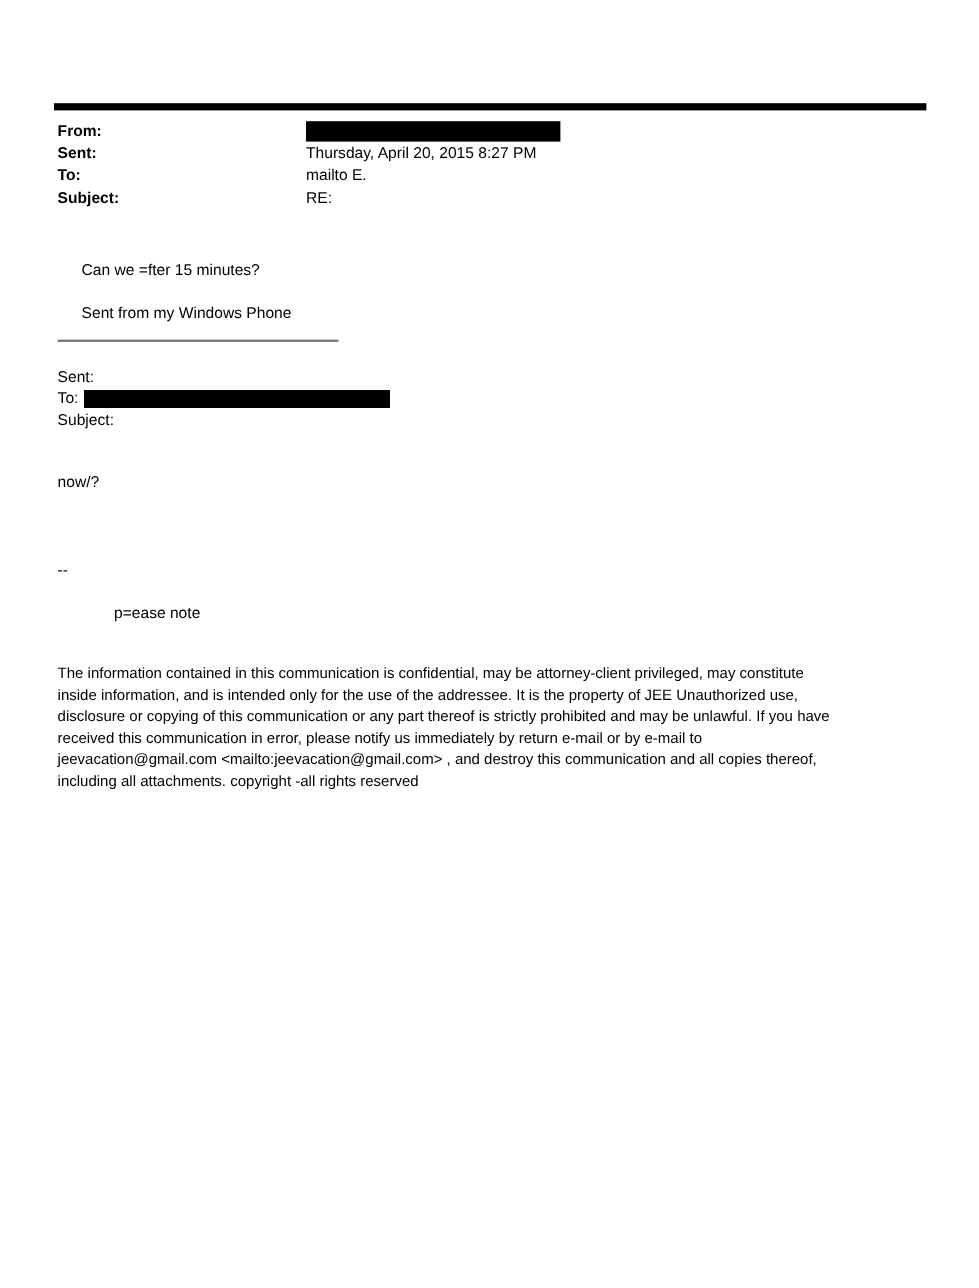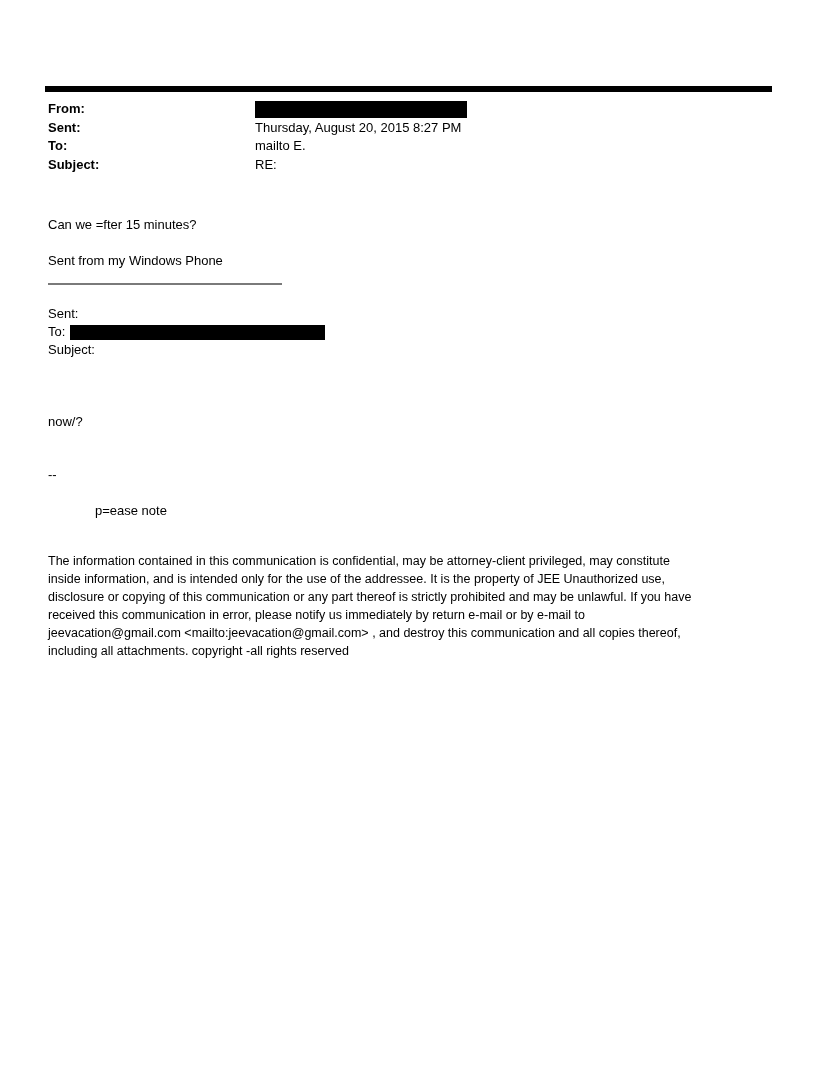--- a/index.html
+++ b/index.html
@@ -107,48 +107,48 @@
 
   <div class="header-block">
     <div class="header-row">
       <div class="header-label">From:</div>
       <div class="header-value">
         <div class="redaction-bar-from"></div>
       </div>
     </div>
     <div class="header-row">
       <div class="header-label">Sent:</div>
-      <div class="header-value">Thursday, August 20, 2015 8:27 PM</div>
+      <div class="header-value">Thursday, April 20, 2015 8:27 PM</div>
     </div>
     <div class="header-row">
       <div class="header-label">To:</div>
       <div class="header-value">mailto E.</div>
     </div>
     <div class="header-row">
       <div class="header-label">Subject:</div>
       <div class="header-value">RE:</div>
     </div>
   </div>
 
-  <div class="body-line" style="top:216px;">Can we =fter 15 minutes?</div>
+  <div class="body-line" style="top:216px;margin-left:20px;">Can we =fter 15 minutes?</div>
 
-  <div class="body-line" style="top:252px;">Sent from my Windows Phone</div>
+  <div class="body-line" style="top:252px;margin-left:20px;">Sent from my Windows Phone</div>
 
   <div class="divider-line"></div>
 
   <div class="quoted-header">
     <div>Sent:</div>
     <div class="quoted-to-line">
       <span>To:</span>
       <span class="redaction-bar-to"></span>
     </div>
     <div>Subject:</div>
   </div>
 
-  <div class="body-line" style="top:413px;">now/?</div>
+  <div class="body-line" style="top:393px;">now/?</div>
 
   <div class="body-line" style="top:466px;">--</div>
 
   <div class="body-line" style="top:502px; left:75px;padding-left:20px;">p=ease note</div>
 
   <div class="disclaimer">The information contained in this communication is confidential, may be attorney-client privileged, may constitute
 inside information, and is intended only for the use of the addressee. It is the property of JEE Unauthorized use,
 disclosure or copying of this communication or any part thereof is strictly prohibited and may be unlawful. If you have
 received this communication in error, please notify us immediately by return e-mail or by e-mail to
 jeevacation@gmail.com &lt;mailto:jeevacation@gmail.com&gt; , and destroy this communication and all copies thereof,

